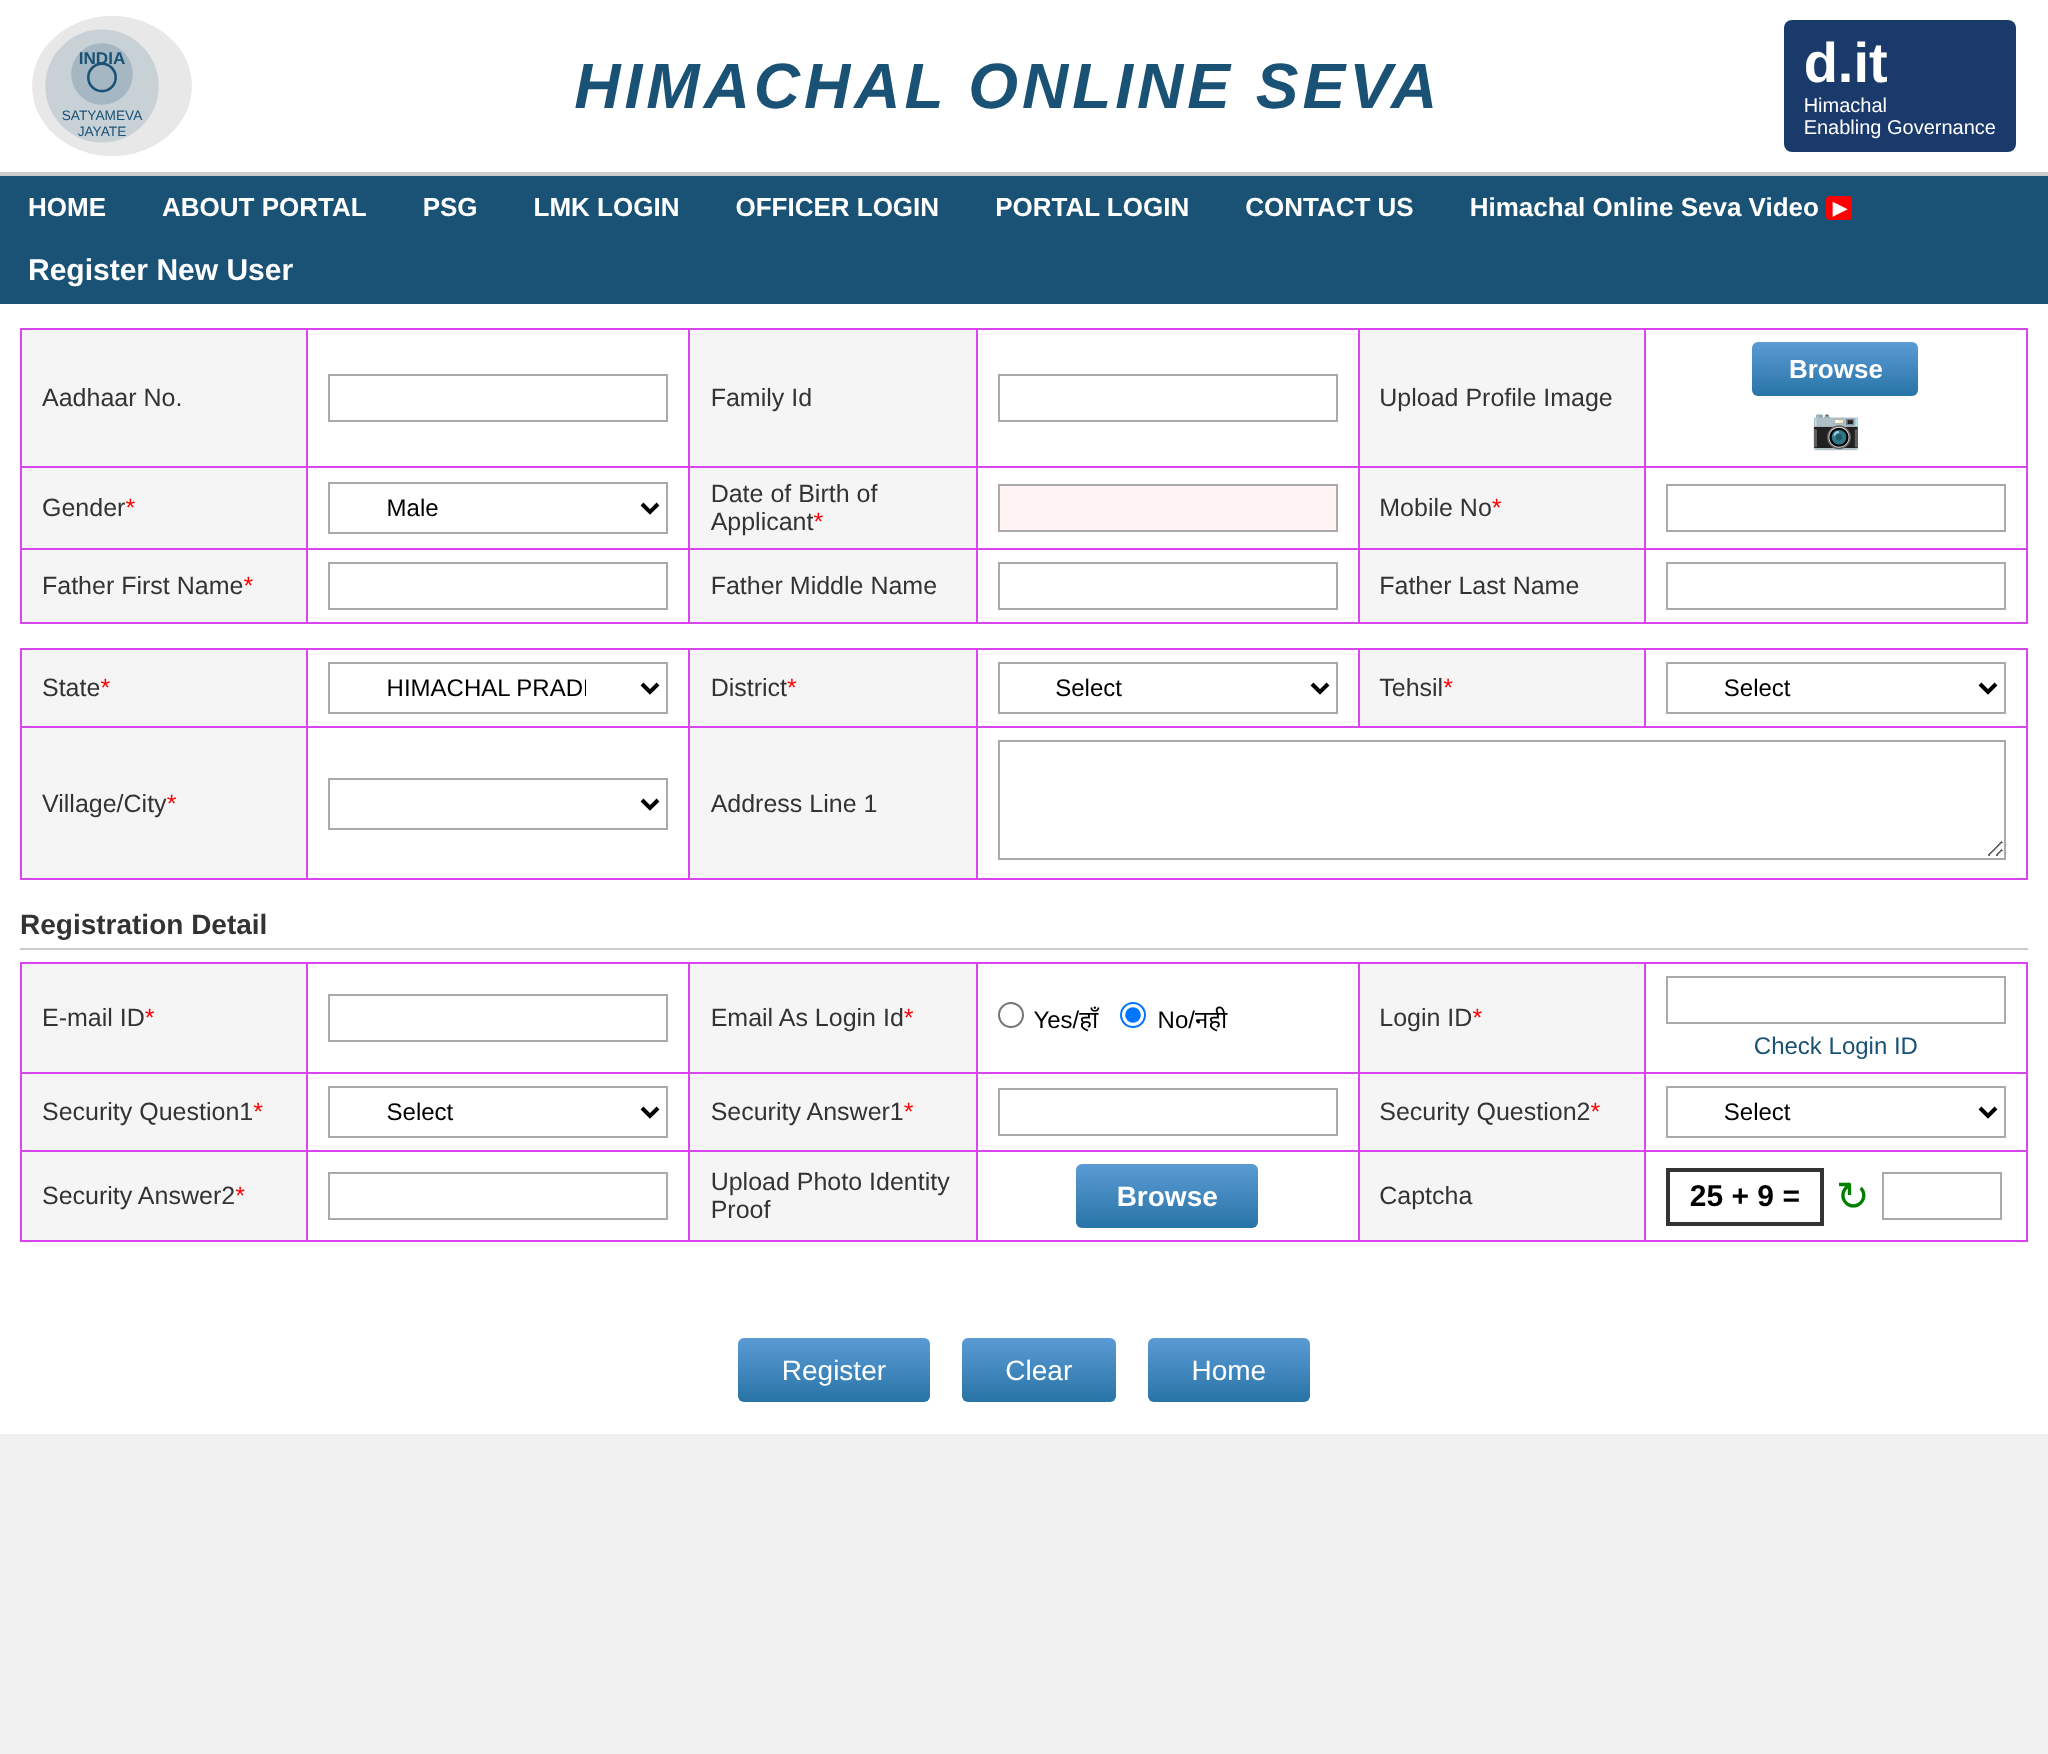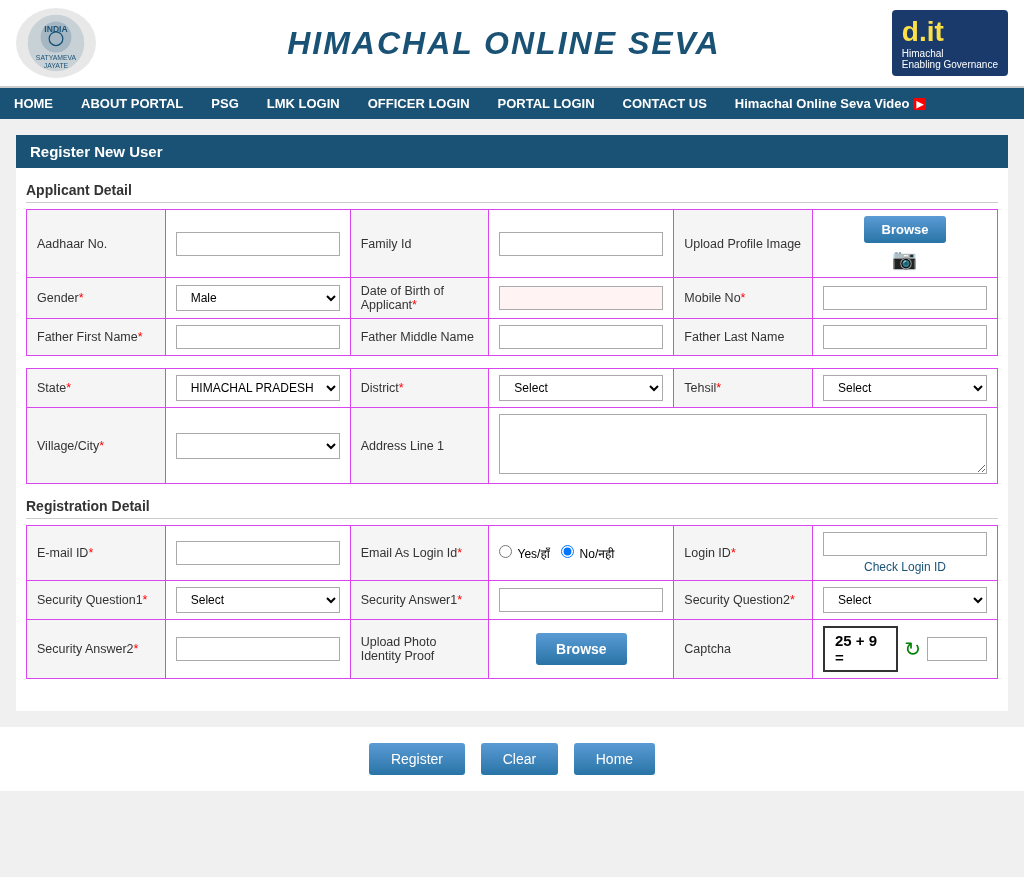--- a/index.html
+++ b/index.html
@@ -1,49 +1,49 @@
 <!DOCTYPE html>
 <html><head>
   <meta charset="utf-8">
   <style>
     * { box-sizing: border-box; margin: 0; padding: 0; }
     body { font-family: Arial, sans-serif; font-size: 13px; background: #f0f0f0; }
 
     
     .header { background: white; display: flex; align-items: center; justify-content: space-between; padding: 8px 16px; border-bottom: 2px solid #ccc; }
-    .header-logo-left { width: 80px; height: 70px; background: #e8e8e8; border-radius: 50%; display: flex; align-items: center; justify-content: center; overflow: hidden; }
+    .header-logo-left { width: 80px; height: 70px; background: #e8e8e8; border-radius: 50%; display: flex; align-items: center; overflow: hidden; }
     .header-logo-left svg { width: 70px; height: 60px; }
     .header-title { text-align: center; flex: 1; }
     .header-title h1 { font-size: 32px; font-weight: bold; color: #1a5276; letter-spacing: 2px; font-style: italic; margin-left: 20px; }
     .header-logo-right { background: #1a3a6b; padding: 6px 10px; border-radius: 4px; display: flex; align-items: center; }
-    .header-logo-right .dit { color: #fde047; font-size: 28px; font-weight: bold; }
+    .header-logo-right .dit { color: #ffffff; font-size: 28px; font-weight: bold; }
     .header-logo-right .himachal-text { color: white; font-size: 10px; }
 
     
     nav { background: #1a5276; display: flex; gap: 0; }
     nav a { color: white; text-decoration: none; padding: 8px 14px; font-size: 13px; font-weight: bold; display: block; }
     nav .youtube-link { display: flex; align-items: center; gap: 4px; }
     .yt-badge { background: red; color: white; font-size: 9px; padding: 1px 3px; border-radius: 2px; }
 
     
-    .main { background: white; margin: 16px; padding: 0 10px 20px 10px; max-width: 1024px; }
+    .main { background: white; margin: 0; padding: 0 10px 20px 10px; max-width: 1024px; }
 
     
     .section-header { background: #1a5276; color: white; padding: 8px 14px; font-size: 15px; font-weight: bold; margin: 0 -10px 12px -10px; }
 
     
     .section-title { font-size: 14px; font-weight: bold; color: #333; margin: 14px 0 6px 0; border-bottom: 1px solid #ccc; padding-bottom: 4px; }
 
     
     .form-table { width: 100%; border-collapse: collapse; border: 1px solid #ccc; margin-bottom: 12px; }
     .form-table td { border: 1px solid #d946ef; padding: 6px 10px; vertical-align: middle; }
     .form-table td.label-cell { background: #f5f5f5; font-weight: normal; color: #333; width: 12%; font-size: 12.5px; }
     .form-table td.input-cell { background: white; width: 16%; }
     .form-table input[type="text"] { width: 100%; padding: 4px 6px; border: 1px solid #aaa; font-size: 12px; }
-    .form-table select { width: 100%; padding: 4px 10px; border: 1px solid #aaa; font-size: 12px; background: white; }
+    .form-table select { width: 100%; padding: 4px 24px; border: 1px solid #aaa; font-size: 12px; background: white; }
     .form-table textarea { width: 100%; padding: 4px 6px; border: 1px solid #aaa; font-size: 12px; height: 60px; resize: vertical; }
 
     .required { color: red; }
 
     
     .browse-btn { background: linear-gradient(to bottom, #5b9bd5, #2874a6); color: white; border: none; padding: 6px 18px; font-size: 13px; font-weight: bold; cursor: pointer; border-radius: 3px; }
 
     
     .bottom-buttons { text-align: center; padding: 16px; background: white; }
     .bottom-buttons button { padding: 8px 22px; font-size: 14px; font-weight: normal; border: none; border-radius: 3px; cursor: pointer; margin: 0 6px; color: white; }
@@ -107,21 +107,20 @@
     <span class="yt-badge">▶</span>
   </a>
 </nav>
 
 <div class="main">
 
   <div class="section-header">
     <span>Register New User</span>
   </div>
 
-  <div class="section-title">Applicant Detail</div>
 
   <table class="form-table">
     <tbody>
         <tr>
       <td class="label-cell">Aadhaar No.</td>
       <td class="input-cell">
         <input type="text" style="">
       </td>
       <td class="label-cell">Family Id</td>
       <td class="input-cell">

